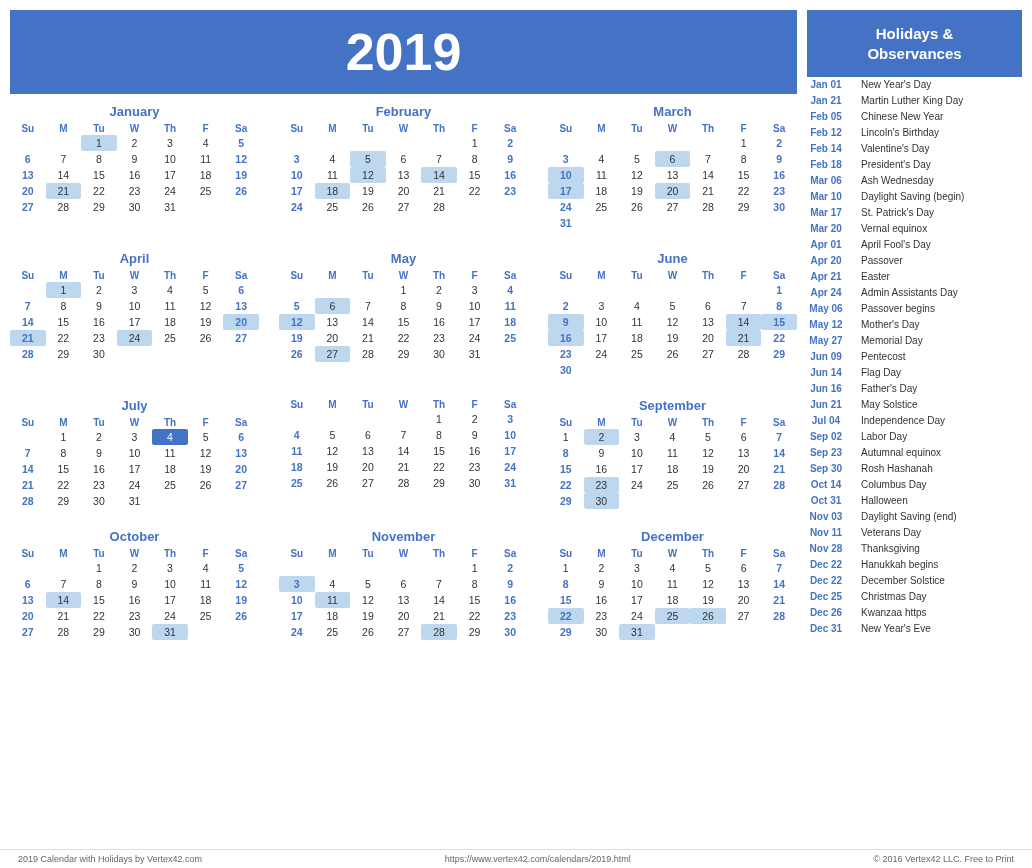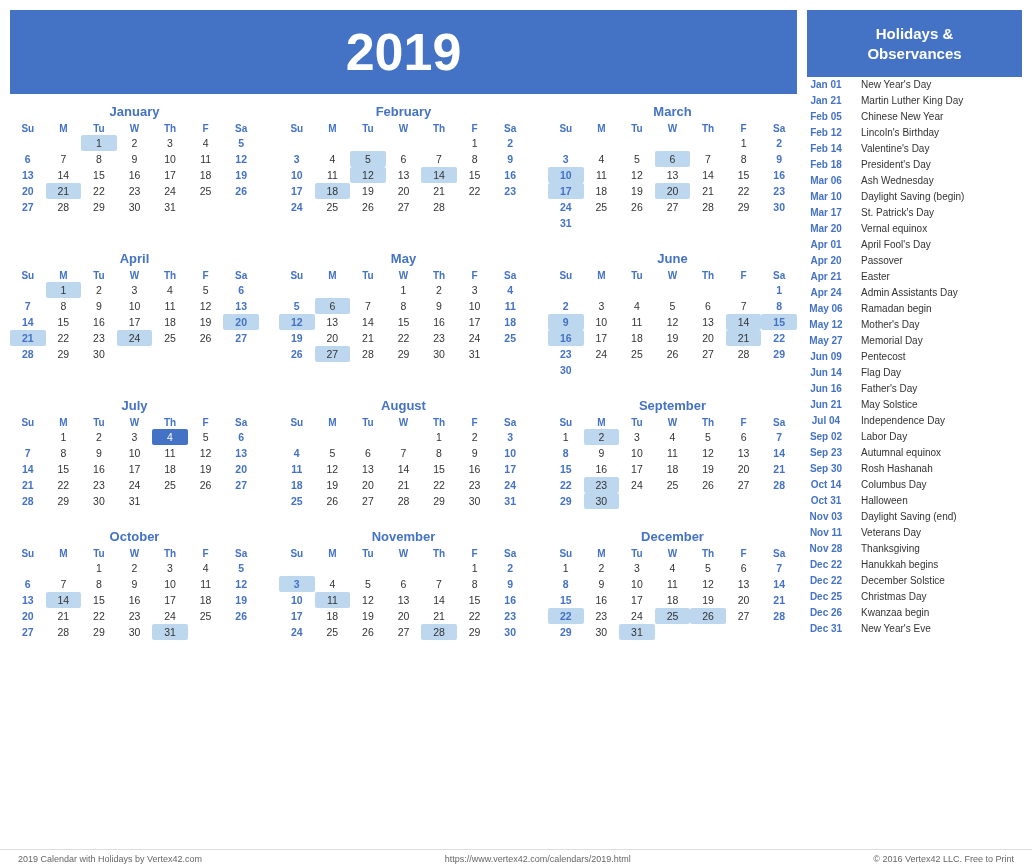--- a/index.html
+++ b/index.html
@@ -579,21 +579,20 @@
             <td>31</td>
             <td></td>
             <td></td>
             <td></td>
           </tr>
         </tbody>
           </table>
       </div>
 
       <div class="month-block">
-        <div class="month-title">August</div>
         <table class="month-table">
           <tbody>
               <tr>
             <th>Su</th>
             <th>M</th>
             <th>Tu</th>
             <th>W</th>
             <th>Th</th>
             <th>F</th>
             <th>Sa</th>
@@ -952,21 +951,21 @@
         <div class="holiday-item">
           <span class="holiday-date">Apr 21</span>
           <span class="holiday-name">Easter</span>
         </div>
         <div class="holiday-item">
           <span class="holiday-date">Apr 24</span>
           <span class="holiday-name">Admin Assistants Day</span>
         </div>
         <div class="holiday-item">
           <span class="holiday-date">May 06</span>
-          <span class="holiday-name">Ramadan begin</span>
+          <span class="holiday-name">Passover begins</span>
         </div>
         <div class="holiday-item">
           <span class="holiday-date">May 12</span>
           <span class="holiday-name">Mother's Day</span>
         </div>
         <div class="holiday-item">
           <span class="holiday-date">May 27</span>
           <span class="holiday-name">Memorial Day</span>
         </div>
         <div class="holiday-item">
@@ -1028,21 +1027,21 @@
         <div class="holiday-item">
           <span class="holiday-date">Dec 22</span>
           <span class="holiday-name">December Solstice</span>
         </div>
         <div class="holiday-item">
           <span class="holiday-date">Dec 25</span>
           <span class="holiday-name">Christmas Day</span>
         </div>
         <div class="holiday-item">
           <span class="holiday-date">Dec 26</span>
-          <span class="holiday-name">Kwanzaa begin</span>
+          <span class="holiday-name">Kwanzaa https</span>
         </div>
         <div class="holiday-item">
           <span class="holiday-date">Dec 31</span>
           <span class="holiday-name">New Year's Eve</span>
         </div>
       </div>
   </div>
 </div>
 
 <div class="footer">

